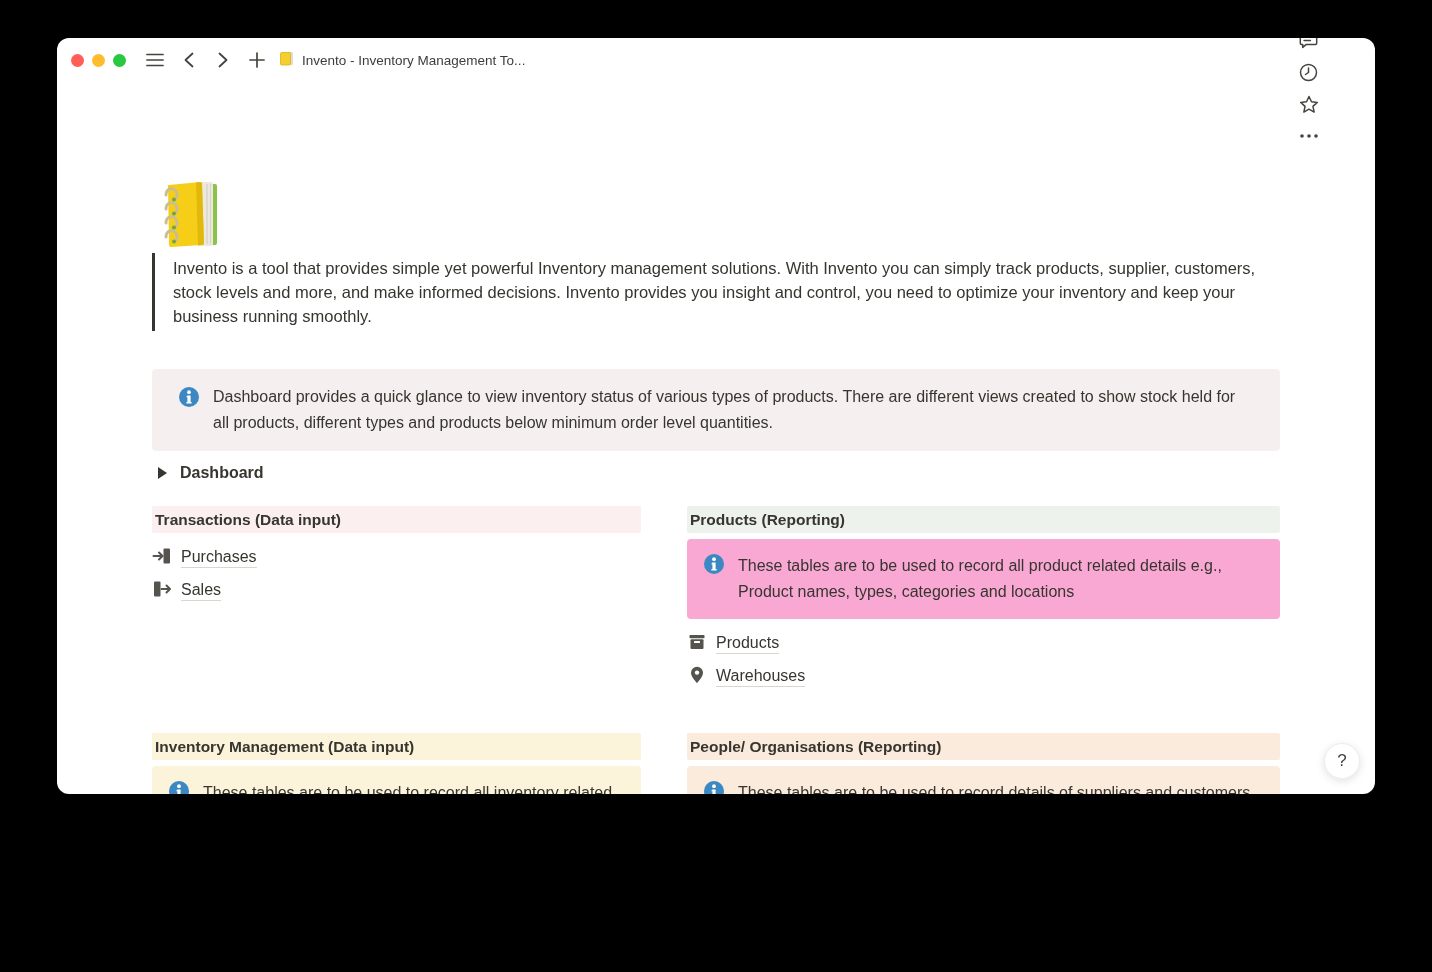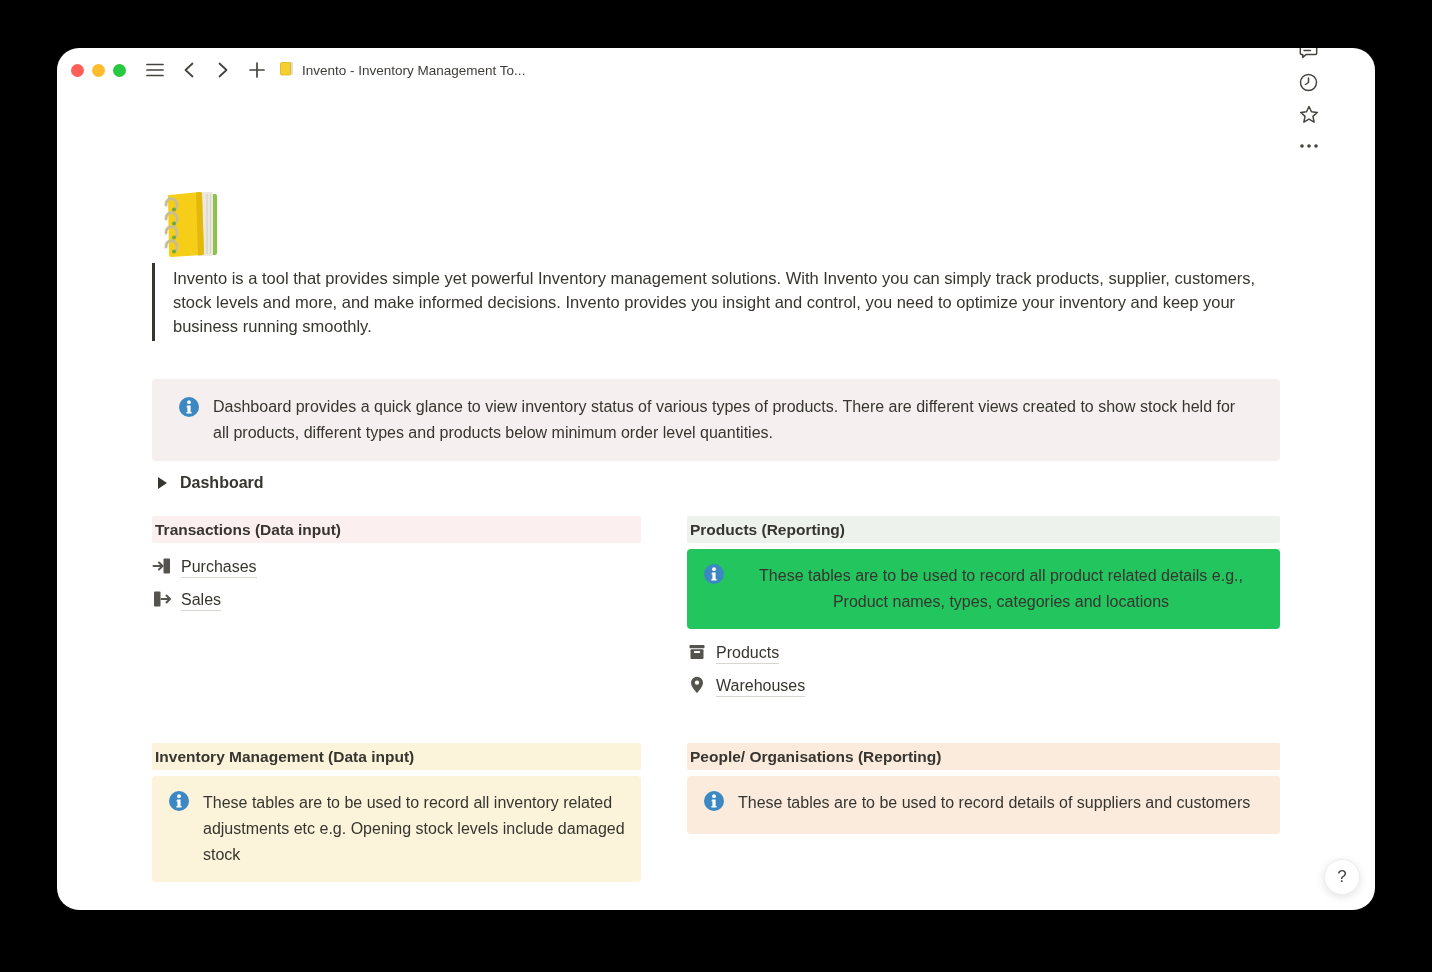--- a/index.html
+++ b/index.html
@@ -1,19 +1,19 @@
 <!DOCTYPE html>
 <html><head>
 <meta charset="utf-8">
 <style>
   * { margin:0; padding:0; box-sizing:border-box; }
   html,body { width:1432px; height:972px; background:#000; font-family:"Liberation Sans", sans-serif; }
   .window {
-    position:absolute; left:57px; top:48px; width:1318px; height:862px;
-    background:#fff; border-radius:22px; overflow:hidden;
+    position:absolute; left:57px; top:38px; width:1318px; height:756px;
+    background:#fff; border-radius:12px; overflow:hidden;
     box-shadow:0 18px 50px rgba(0,0,0,.65);
     color:#37352f;
   }
   
   .titlebar { height:44px; display:flex; align-items:center; padding:0 14px; }
   .traffic { display:flex; gap:8px; align-items:center; margin-right:16px; }
   .traffic span { width:13px; height:13px; border-radius:50%; display:block; }
   .tb-icons { display:flex; align-items:center; gap:8px; color:#4d4b47; }
   .tb-btn { width:26px; height:26px; display:flex; align-items:center; justify-content:center; border-radius:4px; cursor:pointer; }
   .tb-btn svg { display:block; }
@@ -210,21 +210,21 @@
                   <path d="M9.5 10 h8 M14.5 6.5 l3.5 3.5 -3.5 3.5" fill="none" stroke="#55534e" stroke-width="2" stroke-linecap="round" stroke-linejoin="round"></path>
                 </svg>
             </span>
             <span class="link-label">Sales</span>
           </div>
         </div>
       </div>
 
       <div class="col-r">
         <div class="band" style="background: rgb(237, 242, 236);">Products (Reporting)</div>
-        <div class="sec-callout" style="background: #22c55e; text-align: center;">
+        <div class="sec-callout" style="background: #f9a8d4;">
           <span class="ci">
             <svg width="22" height="22" viewBox="0 0 22 22">
                 <circle cx="11" cy="11" r="10" fill="#3b88c3"></circle>
                 <circle cx="11" cy="6.2" r="1.9" fill="#fff"></circle>
                 <path d="M9.2 9.6 h3.4 v6.3 h1 v1.6 H8.4 v-1.6 h1 v-4.7 h-1.2 z" fill="#fff"></path>
               </svg>
           </span>
           <span>These tables are to be used to record all product related details e.g., Product names, types, categories and locations</span>
         </div>
         <div class="links">

